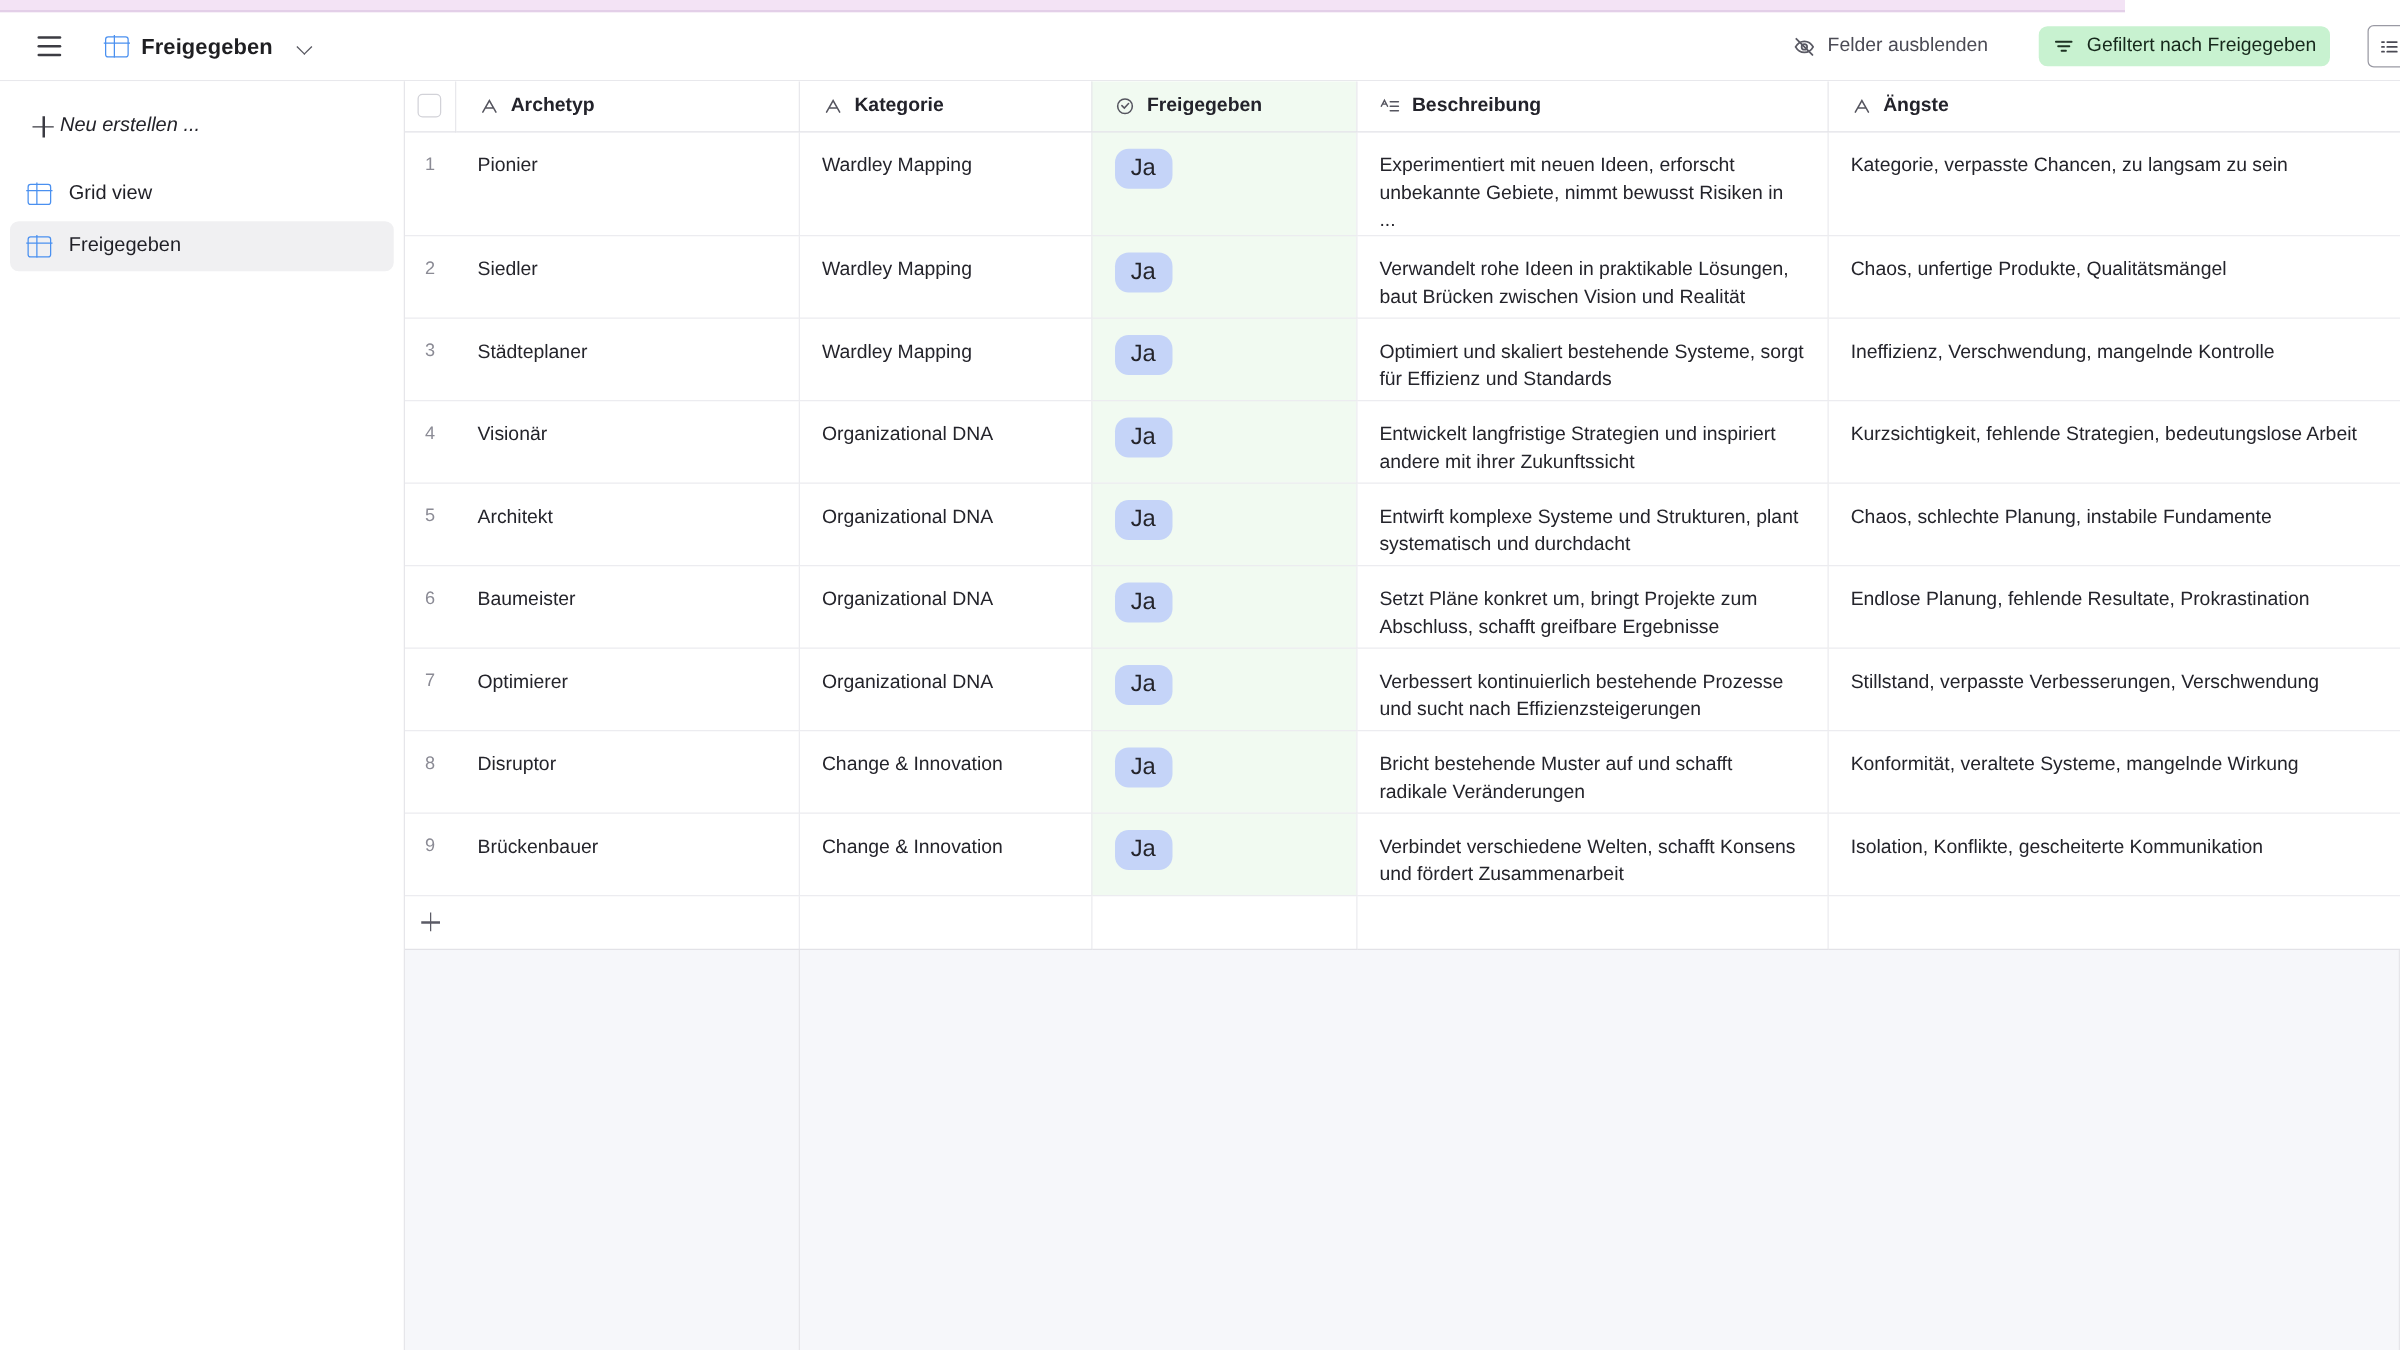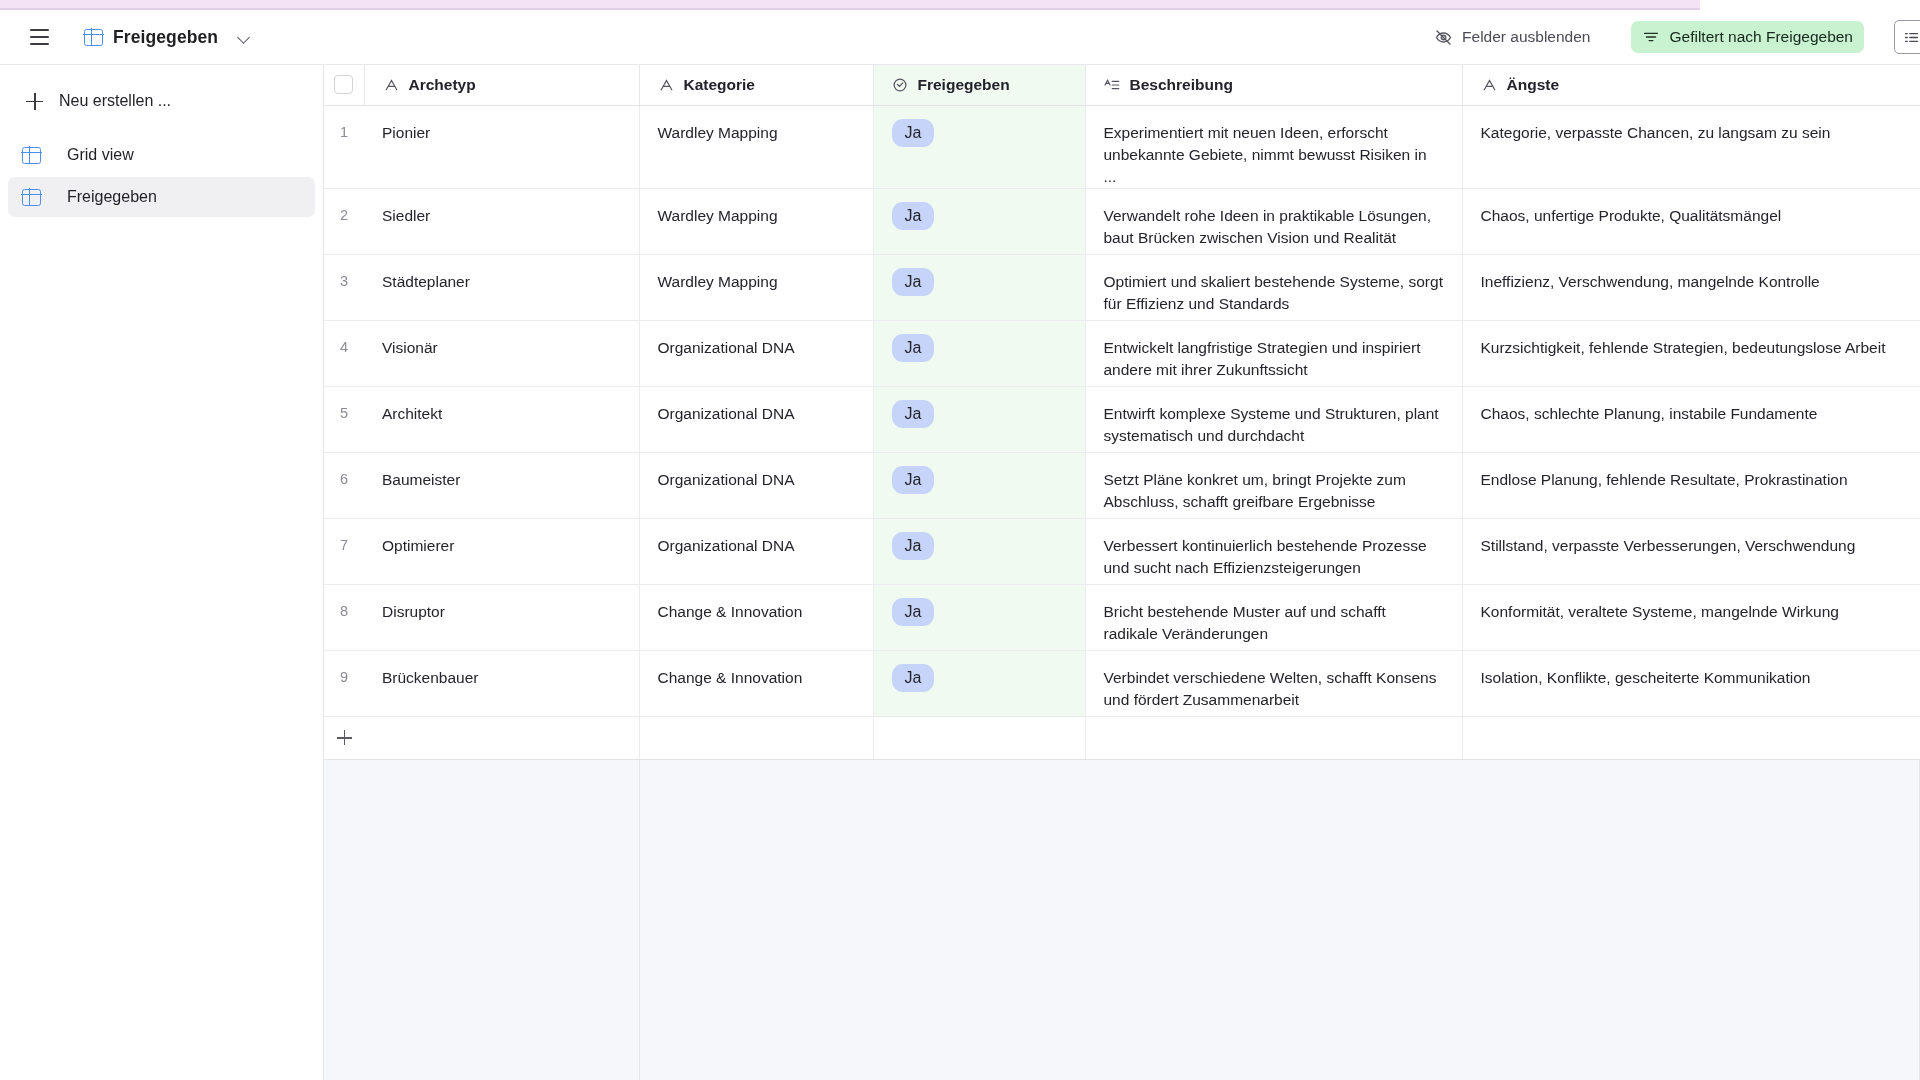--- a/index.html
+++ b/index.html
@@ -95,23 +95,23 @@
   
   .body { position: absolute; top: 55px; left: 0; width: 1920px; height: 1015px; display: flex; }
 
   
   .sidebar {
     width: 324px; flex: 0 0 324px; height: 1015px;
     background: #ffffff; border-right: 1px solid #e6e6ea;
     padding-top: 12px;
   }
   .side-new {
-    display: flex; align-items: center; gap: 16px;
+    display: flex; align-items: center; gap: 5px;
     margin: 6px 14px 0 14px; padding: 9px 12px;
-    border-radius: 7px; cursor: pointer;
+    border-radius: 7px; cursor: pointer; font-style: italic;
   }
   .plus-ico { width: 17px; height: 17px; position: relative; flex: 0 0 auto; }
   .plus-ico::before, .plus-ico::after {
     content: ""; position: absolute; background: #3a3a42;
   }
   .plus-ico::before { left: 0; right: 0; top: 8px; height: 1.7px; }
   .plus-ico::after { top: 0; bottom: 0; left: 8px; width: 1.7px; }
   .side-new-label { font-size: 16px; color: #23232a; }
 
   .side-search {
@@ -121,21 +121,21 @@
   .search-ico { width: 17px; height: 17px; flex: 0 0 auto; }
   .side-search input {
     border: none; outline: none; background: transparent;
     font-family: inherit; font-size: 16px; color: #23232a; flex: 1 1 auto;
   }
   .side-search input::placeholder { color: #90909b; }
   .gear-btn { width: 22px; height: 22px; cursor: pointer; flex: 0 0 auto; }
 
   .side-list { margin-top: 16px; padding: 0 8px; }
   .side-item {
-    display: flex; align-items: center; gap: 26px;
+    display: flex; align-items: center; gap: 14px;
     padding: 11px 14px; border-radius: 7px; cursor: pointer; margin-bottom: 2px;
   }
   .side-item.active { background: #f0f0f2; }
   .side-item-label { font-size: 16px; color: #1f1f26; font-weight: 500; }
 
   
   .grid-wrap { flex: 1 1 auto; height: 1015px; position: relative; background: #ffffff; overflow: hidden; }
 
   .grid-table { width: 1596px; table-layout: fixed; border-collapse: collapse; }
   .c-num  { width: 40px; }
@@ -165,21 +165,21 @@
     font-size: 15.5px; color: #24242b; padding: 16px 18px 0 18px;
     vertical-align: top; line-height: 1.42; height: 66px;
   }
   tbody td.num {
     text-align: center; padding: 16px 0 0 0; color: #8b8b95; font-size: 14.5px;
     border-right: none;
   }
   tbody td.frei { background: #f1faf1; padding-top: 13px; }
   .badge {
     display: inline-block; background: #c5d4f8; color: #24242b;
-    font-size: 16px; border-radius: 11px; padding: 4px 13px; line-height: 1.3;
+    font-size: 19px; border-radius: 11px; padding: 4px 13px; line-height: 1.3;
   }
 
   .addrow-td {
     height: 42px; border-bottom: 1px solid #e2e2e7; border-right: 1px solid #ececf0;
     padding: 0;
   }
   .addrow-td.first { border-right: none; }
   .addrow-plus { width: 100%; height: 42px; display: flex; align-items: center; justify-content: center; cursor: pointer; }
   .addrow-plus .plus-ico { width: 15px; height: 15px; }
   .addrow-plus .plus-ico::before { top: 7px; background: #5b5b66; }

